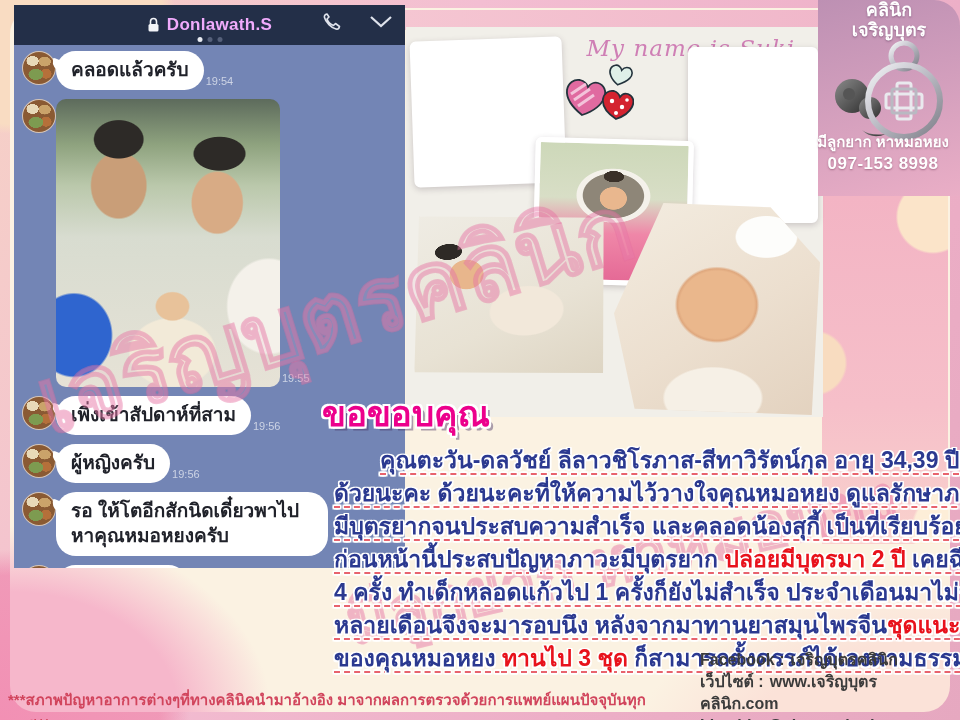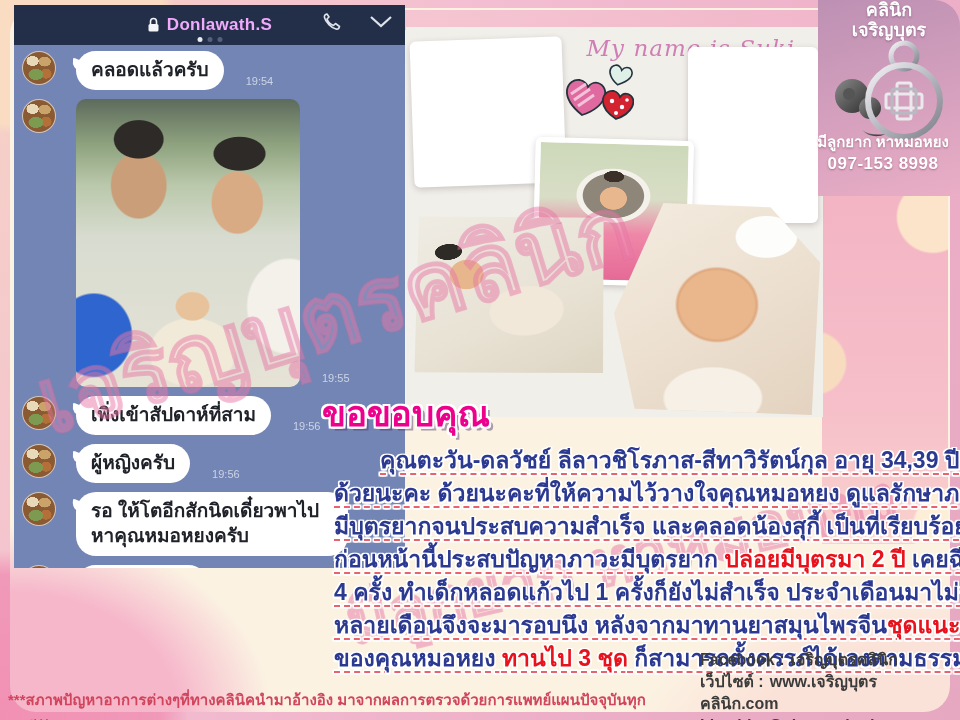--- a/index.html
+++ b/index.html
@@ -29,21 +29,21 @@
   .chat-header { position:relative; height:40px; background:#232f48;
     display:flex; align-items:center; justify-content:center; }
   .chat-title-wrap { display:flex; align-items:center; gap:7px; }
   .chat-title { color:#f0abfc; font-size:17px; font-weight:bold; letter-spacing:.3px; }
   .hdr-icons { position:absolute; right:12px; top:0; height:34px; display:flex; gap:26px; align-items:center; }
   .dots { position:absolute; bottom:3px; left:50%; transform:translateX(-50%); display:flex; gap:5px; }
   .dots i { width:5px; height:5px; border-radius:50%; background:#55607a; }
   .dots i:first-child { background:#e8ebf2; }
 
   .chat-body { padding:6px 8px 0 8px; }
-  .msg { display:flex; align-items:flex-start; gap:20px; margin-bottom:9px; }
+  .msg { display:flex; align-items:flex-start; gap:0; margin-bottom:9px; }
   .avatar { width:34px; height:34px; border-radius:50%; flex:0 0 34px;
     border:1px solid rgba(255,255,255,.65);
     background:
       radial-gradient(10px 8px at 30% 28%, #e8d9b8 0 60%, transparent 62%),
       radial-gradient(10px 8px at 68% 30%, #caa36a 0 60%, transparent 62%),
       radial-gradient(12px 9px at 40% 70%, #7d9b50 0 60%, transparent 62%),
       radial-gradient(9px 8px at 72% 68%, #b5703a 0 60%, transparent 62%),
       #8a5a33; }
   .bubble { background:#fff; color:#20222a; font-size:19px; font-weight:600;
     line-height:25px; padding:6px 15px 8px 15px; border-radius:20px;

